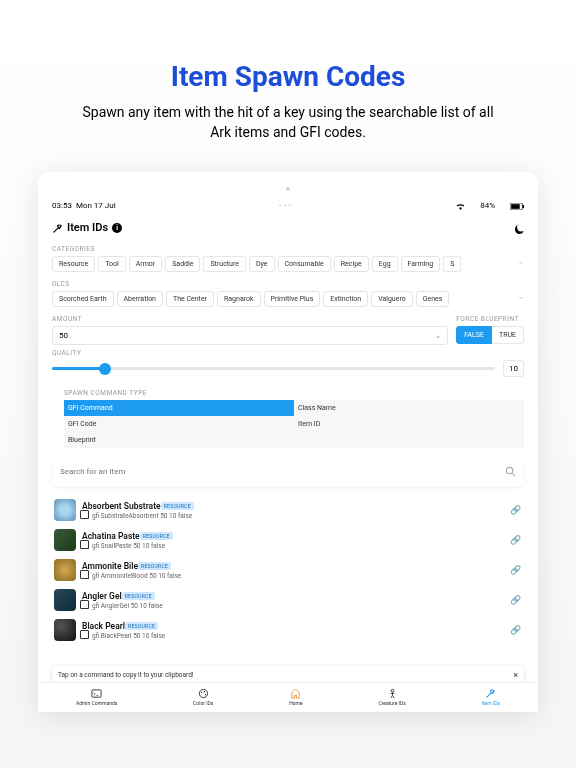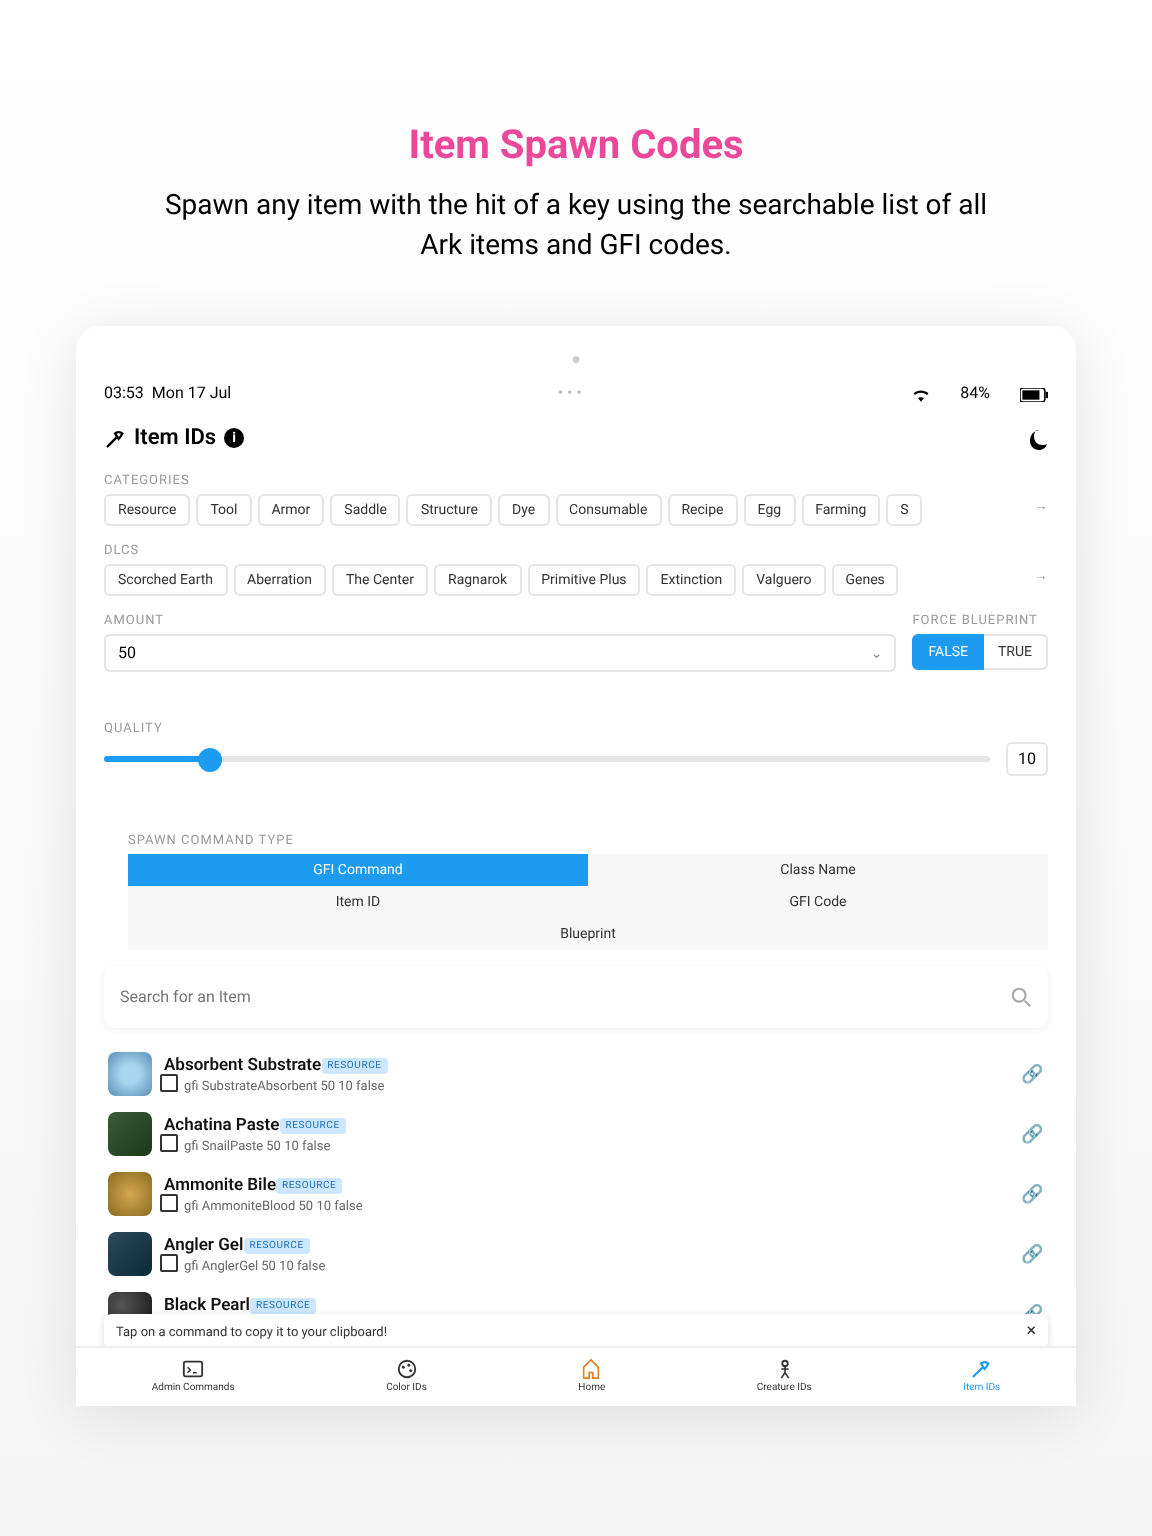--- a/index.html
+++ b/index.html
@@ -1,54 +1,54 @@
 <!DOCTYPE html>
 <html><head>
 <meta charset="utf-8">
 <style>
 * { margin: 0; padding: 0; box-sizing: border-box; font-family: -apple-system, BlinkMacSystemFont, "Segoe UI", Roboto, Helvetica, Arial, sans-serif; }
 body { background: linear-gradient(180deg, #ffffff 0%, #f5f5f5 100%); width: 576px; height: 768px; overflow: hidden; }
 .hero { text-align: center; padding: 60px 80px 30px; }
-.hero h1 { font-size: 20px; font-weight: 700; color: #ec4899; margin-bottom: 10px; }
+.hero h1 { font-size: 28px; font-weight: 700; color: #1d4ed8; margin-bottom: 10px; }
 .hero p { font-size: 14px; color: #000; line-height: 1.4; }
 .device { margin: 0 auto; width: 500px; background: #fff; border-radius: 12px 12px 0 0; box-shadow: 0 4px 30px rgba(0,0,0,0.1); padding: 12px 14px 0; height: 540px; overflow: hidden; position: relative; }
 .pager-dot { text-align: center; color: #ccc; font-size: 8px; margin-bottom: 8px; }
 .status-bar { display: flex; justify-content: space-between; font-size: 8px; color: #000; margin-bottom: 8px; }
 .status-left { display: flex; gap: 4px; }
 .status-right { display: flex; gap: 15px; align-items: center; }
 .wifi-icon, .battery-icon { display: inline-block; }
 .wifi-icon svg, .battery-icon svg { vertical-align: middle; }
 .header-row { display: flex; justify-content: space-between; align-items: center; margin-bottom: 8px; }
 .header-left { display: flex; align-items: center; gap: 4px; font-size: 11px; font-weight: 600; }
 .pick-icon svg { vertical-align: middle; }
 .info-icon { width: 10px; height: 10px; border-radius: 50%; background: #000; color: #fff; font-size: 7px; display: inline-flex; align-items: center; justify-content: center; font-weight: bold; }
 .moon-icon svg { vertical-align: middle; }
 .section-label { font-size: 6.5px; color: #999; letter-spacing: 0.5px; margin-bottom: 3px; text-transform: uppercase; }
 .chip-row { display: flex; gap: 3px; margin-bottom: 8px; overflow: hidden; position: relative; }
 .chip-row::after { content: "→"; position: absolute; right: 0; top: 2px; font-size: 7px; color: #999; background: #fff; padding-left: 4px; }
 .chip { font-size: 7px; padding: 3px 6px; background: #fff; border: 1px solid #e5e5e5; border-radius: 3px; color: #333; white-space: nowrap; }
-.row2 { display: flex; gap: 8px; margin-bottom: 24px; }
+.row2 { display: flex; gap: 8px; margin-bottom: 4px; }
 .amount-group { flex: 1; }
 .amount-input { display: flex; align-items: center; justify-content: space-between; background: #fff; border: 1px solid #e5e5e5; border-radius: 3px; padding: 4px 6px; font-size: 8px; }
 .chevron-down { color: #888; font-size: 7px; }
 .blueprint-group { }
 .toggle { display: flex; }
 .toggle-btn { font-size: 7px; padding: 4px 7px; border: 1px solid #e5e5e5; background: #fff; color: #333; }
 .toggle-btn.active { background: #1d9bf0; color: #fff; border-color: #1d9bf0; }
 .toggle-btn:first-child { border-radius: 3px 0 0 3px; }
 .toggle-btn:last-child { border-radius: 0 3px 3px 0; border-left: none; }
-.quality-row { display: flex; align-items: center; gap: 8px; margin-bottom: 28px; }
+.quality-row { display: flex; align-items: center; gap: 8px; margin-bottom: 12px; }
 .slider { flex: 1; position: relative; height: 12px; display: flex; align-items: center; }
 .slider-track { width: 100%; height: 3px; background: #e5e5e5; border-radius: 2px; position: relative; }
 .slider-fill { position: absolute; left: 0; top: 0; height: 100%; width: 12%; background: #1d9bf0; border-radius: 2px; }
 .slider-thumb { position: absolute; left: 12%; top: 50%; transform: translate(-50%, -50%); width: 12px; height: 12px; background: #1d9bf0; border-radius: 50%; }
 .quality-val { font-size: 8px; padding: 3px 5px; background: #fff; border: 1px solid #e5e5e5; border-radius: 3px; min-width: 20px; text-align: center; }
 .cmd-type { margin-bottom: 8px; margin-left: 12px; }
 .cmd-grid { display: grid; grid-template-columns: 1fr 1fr; }
-.cmd-cell { font-size: 7px; padding: 4px; text-align: center; color: #333; background: #f7f7f7; }
+.cmd-cell { font-size: 7px; padding: 4px; text-align: left; color: #333; background: #f7f7f7; }
 .cmd-cell.active { background: #1d9bf0; color: #fff; }
 .cmd-cell.full { grid-column: 1 / -1; }
 .search-box { display: flex; align-items: center; background: #fff; border-radius: 5px; padding: 6px 8px; box-shadow: 0 1px 3px rgba(0,0,0,0.06); margin-bottom: 8px; }
 .search-input { flex: 1; border: none; font-size: 8px; color: #aaa; background: transparent; }
 .search-icon { color: #aaa; }
 .item-list { }
 .item-row { display: flex; align-items: center; gap: 6px; padding: 4px 2px; position: relative; }
 .item-thumb { width: 22px; height: 22px; border-radius: 4px; flex-shrink: 0; }
 .item-info { flex: 1; min-width: 0; }
 .item-title-line { display: flex; align-items: center; gap: 0; }
@@ -172,22 +172,22 @@
       </div>
       <div class="quality-val">10</div>
     </div>
   </div>
 
   <div class="cmd-type">
     <div class="section-label">SPAWN COMMAND TYPE</div>
     <div class="cmd-grid">
       <div class="cmd-cell active">GFI Command</div>
       <div class="cmd-cell">Class Name</div>
+      <div class="cmd-cell">GFI Code</div>
       <div class="cmd-cell">Item ID</div>
-      <div class="cmd-cell">GFI Code</div>
       <div class="cmd-cell full">Blueprint</div>
     </div>
   </div>
 
   <div class="search-box">
     <input class="search-input" placeholder="Search for an Item" style="">
     <span class="search-icon"><svg width="11" height="11" viewBox="0 0 12 12">
           <circle cx="5" cy="5" r="3.5" stroke="#aaa" stroke-width="1.2" fill="none"></circle>
           <line x1="8" y1="8" x2="11" y2="11" stroke="#aaa" stroke-width="1.2"></line>
         </svg></span>

